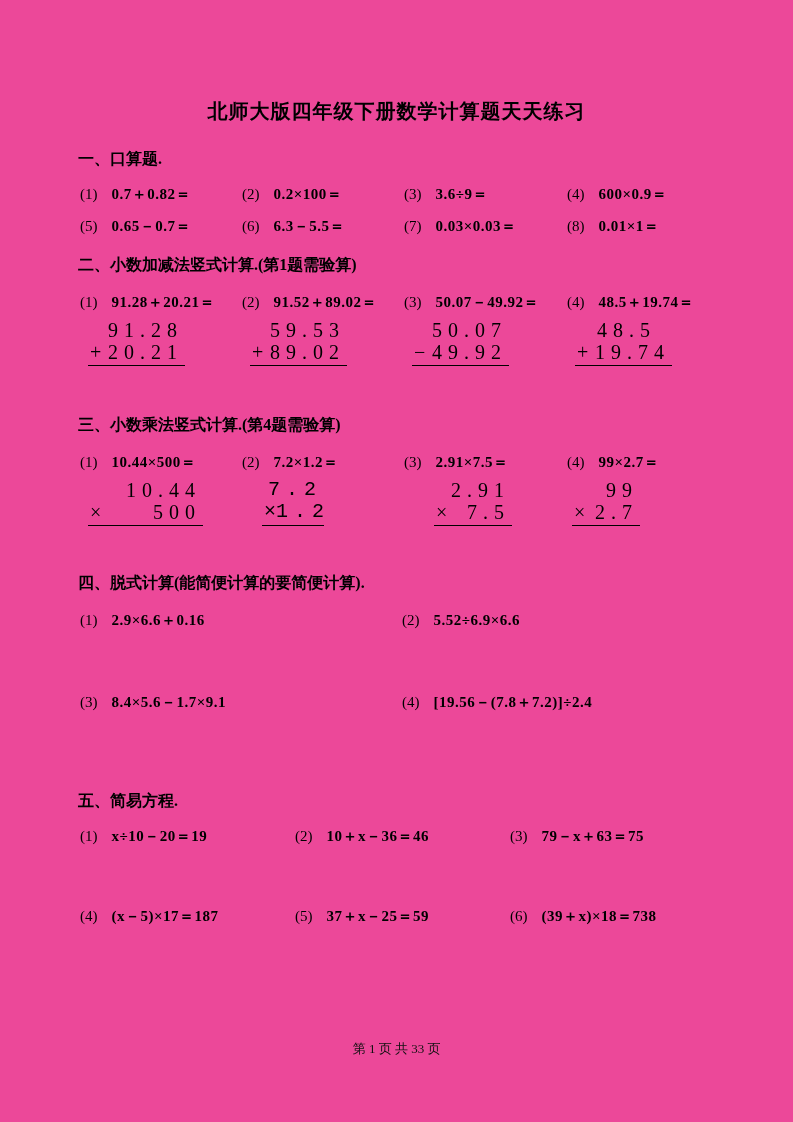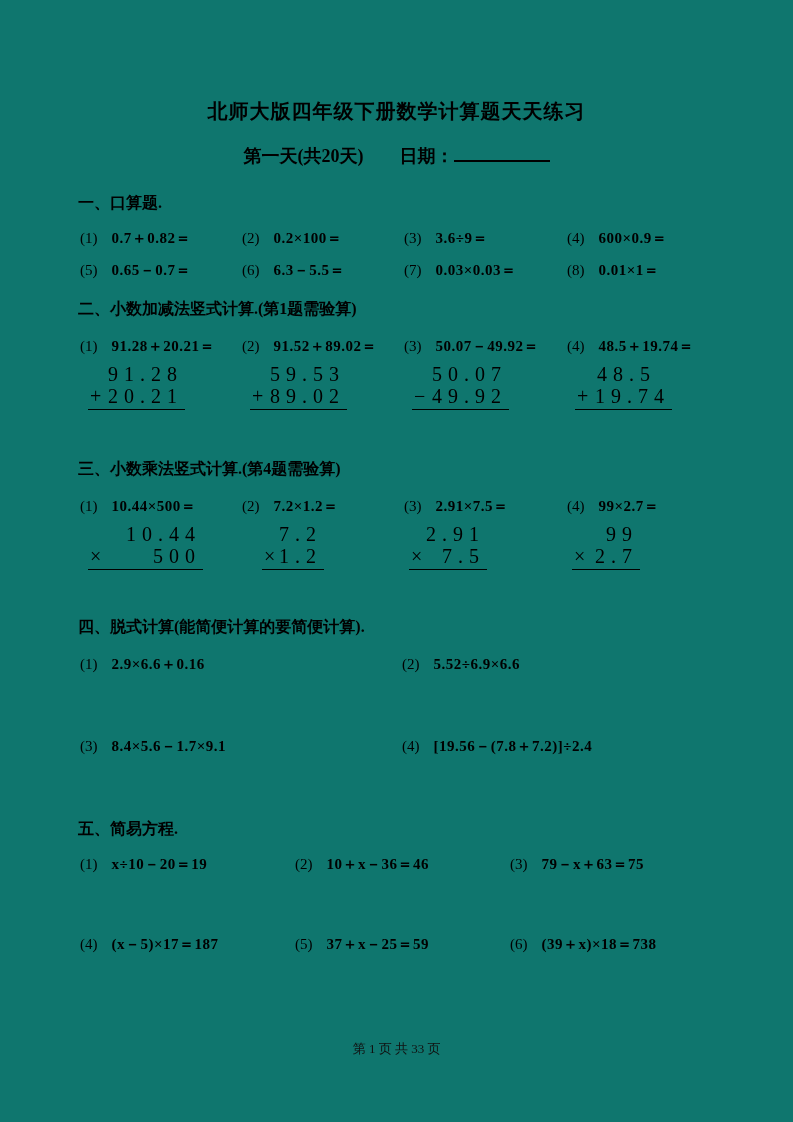--- a/index.html
+++ b/index.html
@@ -2,21 +2,21 @@
 <html><head>
 <meta charset="utf-8">
 <style>
   * { margin: 0; padding: 0; box-sizing: border-box; }
   html, body { background: #ffffff; }
   .page {
     position: relative;
     width: 793px;
     height: 1122px;
     margin: 0 auto;
-    background: #0f766e;
+    background: #ec4899;
     color: #000000;
     font-family: "Liberation Serif", "DejaVu Serif", serif;
     overflow: hidden;
   }
   .content { padding: 0 78px; }
 
   .title {
     padding-top: 98px;
     text-align: center;
     font-size: 20px;
@@ -83,58 +83,54 @@
     border-bottom: 1.5px solid #000;
     padding: 0 2px 3px 2px;
   }
   .vop { letter-spacing: 0; }
 
   .pad1 { padding-right: 16px; }      
   .w115 { width: 115px; }
   .w62  { width: 62px;  }
   .w78  { width: 78px;  }
   .w68  { width: 68px;  }
-  .ml20 { margin-left: 20px; }
-  .ml14 { margin-left: 5px; }
+  .ml20 { margin-left: 20px; font-family: Liberation Mono, monospace; }
+  .ml14 { margin-left: 30px; }
   .ml15 { margin-left: 5px; }
 
   .mt8  { margin-top: 8px;  }
   .mt12 { margin-top: 12px; }
   .mt14 { margin-top: 14px; }
   .mt16 { margin-top: 16px; }
   .mt18 { margin-top: 18px; }
   .mt24 { margin-top: 24px; }
   .mt48 { margin-top: 48px; }
   .mt46 { margin-top: 46px; }
   .mt60 { margin-top: 60px; }
   .mt62 { margin-top: 62px; }
-  .mt78 { margin-top: 62px; }
+  .mt78 { margin-top: 78px; }
 
   .footer {
     position: absolute;
     left: 0;
     right: 0;
     top: 1040px;
     text-align: center;
     font-size: 13px;
     color: #111;
   }
 </style>
 </head>
 <body>
 
 <div class="page">
   <div class="content">
 
     <div class="title">北师大版四年级下册数学计算题天天练习</div>
 
-    <div class="subtitle">
-      <span>第一天(共20天)</span>
-      <span class="date-wrap"><span>日期：</span><span class="date-line"></span></span>
-    </div>
 
     <div class="section">
       <div class="sec-heading mt24">一、口算题.</div>
       <div class="row grid4 mt14">
         <div class="prob">
           <span>(1)</span>
           <span class="pexpr">0.7＋0.82＝</span>
         </div>
         <div class="prob">
           <span>(2)</span>

